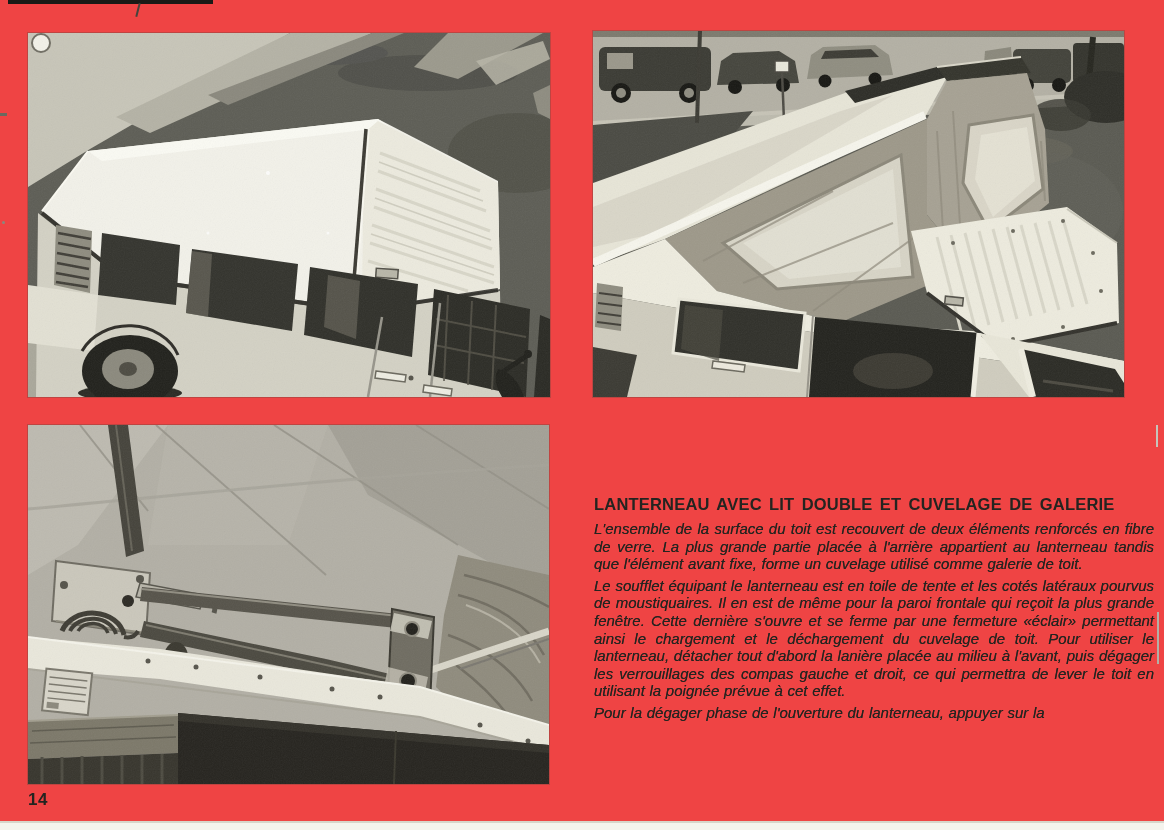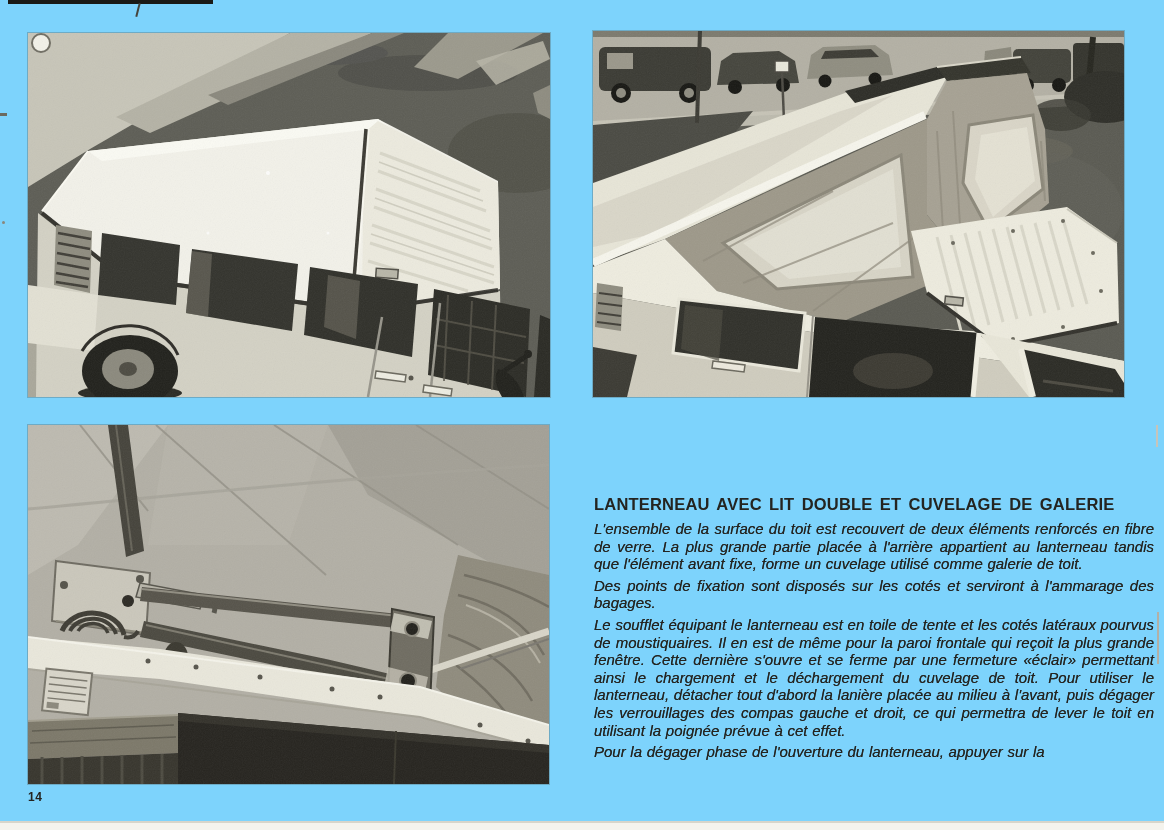--- a/index.html
+++ b/index.html
@@ -1,29 +1,29 @@
 <!DOCTYPE html>
 <html><head>
 <meta charset="utf-8">
 <style>
   html,body{margin:0;padding:0;background:#e7e6de;}
-  .page{position:relative;width:1164px;height:830px;background:#7dd3fc;overflow:hidden;
+  .page{position:relative;width:1164px;height:830px;background:#ef4444;overflow:hidden;
         font-family:"Liberation Sans","DejaVu Sans",sans-serif;}
   .photo{position:absolute;margin:0;box-shadow:0 0 0 1px rgba(70,68,58,.28);}
   .photo svg{display:block;width:100%;height:100%;}
   .photo1{left:28px;top:33px;width:522px;height:364px;}
   .photo2{left:593px;top:31px;width:531px;height:366px;}
   .photo3{left:28px;top:425px;width:521px;height:359px;}
   .article{position:absolute;left:594px;top:494px;width:560px;color:#242420;}
   .article h1{font-size:16.5px;line-height:20px;font-weight:bold;letter-spacing:.2px;
               word-spacing:2.5px;margin:0 0 6px 0;white-space:nowrap;}
   .article p{font-size:15px;line-height:17.6px;font-weight:400;text-align:justify;
              margin:0 0 4px 0;word-spacing:.5px;letter-spacing:0;
              text-shadow:0 0 .5px rgba(36,36,32,.85);font-style:italic;}
-  .page-number{position:absolute;left:28px;top:790px;font-size:12px;font-weight:bold;
+  .page-number{position:absolute;left:28px;top:790px;font-size:17px;font-weight:bold;
                color:#242420;letter-spacing:.5px;}
   .art{position:absolute;}
   .top-bar{left:8px;top:0;width:205px;height:4px;background:#1a1a16;}
   .pen-mark{left:137px;top:3px;width:2px;height:14px;background:#45443c;transform:rotate(14deg);}
   .left-dash{left:0;top:113px;width:7px;height:3px;background:#6b695f;}
   .left-dot{left:2px;top:221px;width:3px;height:3px;background:#8a887d;border-radius:50%;}
   .right-line-1{left:1156px;top:425px;width:2px;height:22px;background:#c7c4ba;}
   .right-line-2{left:1157px;top:612px;width:2px;height:52px;background:#b3b0a6;}
   .bottom-edge{left:0;top:821px;width:1164px;height:9px;background:#f4f3ed;border-top:2px solid #d7d5ca;}
 </style>
@@ -362,21 +362,20 @@
         <polygon points="150,288 521,320 521,328 150,296" fill="#33312a"></polygon>
         <path d="M368,306 L366,359" stroke="#3a382e" stroke-width="2"></path>
       </g>
       <rect width="521" height="359" filter="url(#g3)" opacity="0.08"></rect>
     </svg>
   </figure>
 
   <section class="article">
     <h1>LANTERNEAU AVEC LIT DOUBLE ET CUVELAGE DE GALERIE</h1>
     <p>L'ensemble de la surface du toit est recouvert de deux éléments renforcés en fibre de verre. La plus grande partie placée à l'arrière appartient au lanterneau tandis que l'élément avant fixe, forme un cuvelage utilisé comme galerie de toit.</p>
-    <p>Des points de fixation sont disposés sur les cotés et serviront à l'ammarage des bagages.</p>
     <p>Le soufflet équipant le lanterneau est en toile de tente et les cotés latéraux pourvus de moustiquaires. Il en est de même pour la paroi frontale qui reçoit la plus grande fenêtre. Cette dernière s'ouvre et se ferme par une fermeture «éclair» permettant ainsi le chargement et le déchargement du cuvelage de toit. Pour utiliser le lanterneau, détacher tout d'abord la lanière placée au milieu à l'avant, puis dégager les verrouillages des compas gauche et droit, ce qui permettra de lever le toit en utilisant la poignée prévue à cet effet.</p>
     <p>Pour la dégager phase de l'ouverture du lanterneau, appuyer sur la</p>
   </section>
 
   <div class="page-number">14</div>
 
   <div class="art bottom-edge"></div>
 </div>
 
 </body></html>

